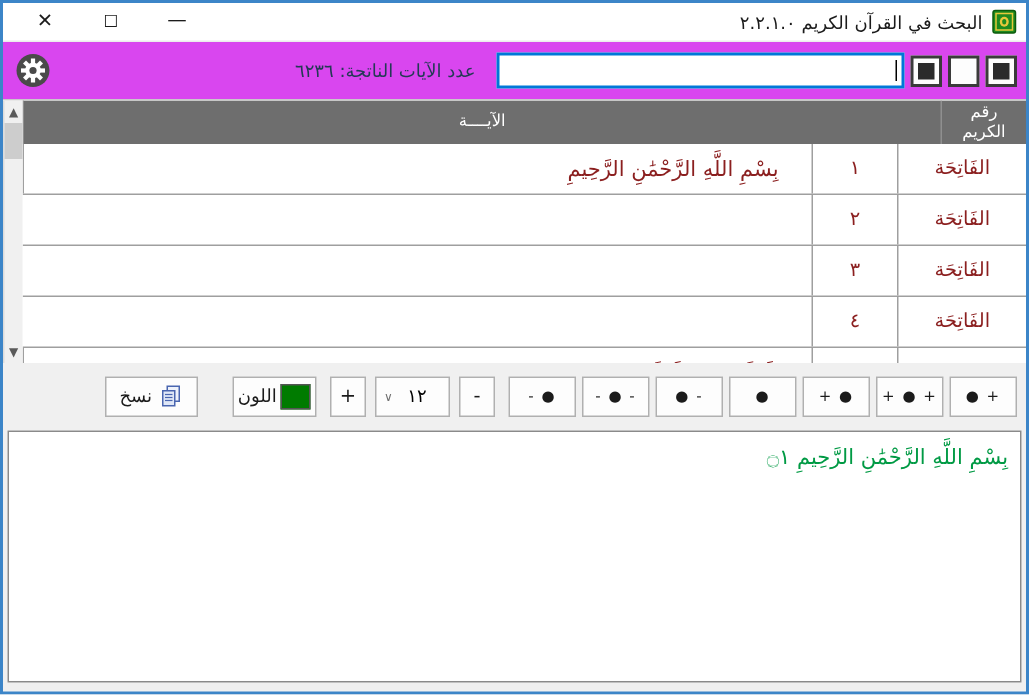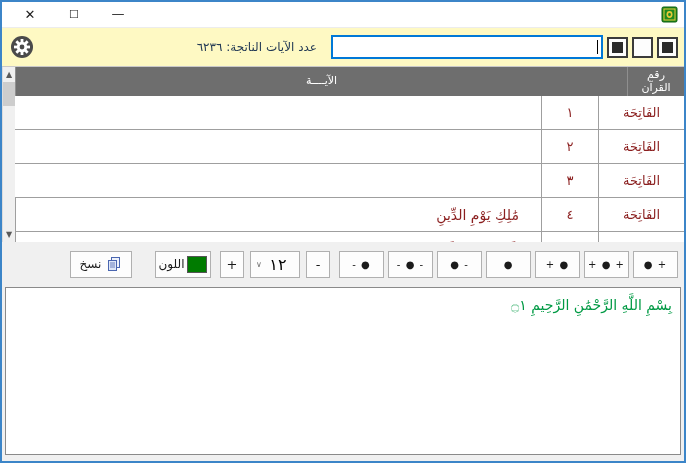--- a/index.html
+++ b/index.html
@@ -18,21 +18,21 @@
   .title-text{font-size:12px;color:#1b1b1b;}
   .tb-spacer{flex:1;}
   .win-btn{width:44px;height:26px;display:flex;align-items:center;justify-content:center;
     font-size:12px;color:#1b1b1b;background:transparent;border:none;cursor:default;}
   .win-btn .glyph{line-height:1;}
   .glyph-min{font-size:13px;transform:translateY(-1px);}
   .glyph-max{font-size:11px;}
   .glyph-close{font-size:13px;}
   
   .toolbar{height:38px;flex:0 0 38px;display:flex;direction:rtl;align-items:center;
-    padding:0 6px;background:#fef9c3;}
+    padding:0 6px;background:#d946ef;}
   .sq-toggle{width:21px;height:21px;background:#fdfdfd;border:2px solid #3b3b3b;
     margin-left:4px;display:flex;align-items:center;justify-content:center;flex:0 0 21px;}
   .sq-toggle .sq{width:11px;height:11px;background:transparent;}
   .sq-toggle .sq.filled{background:#2b2b2b;}
   .search-box{width:272px;height:24px;border:2px solid var(--focus-blue);background:#fff;
     margin-left:6px;position:relative;flex:0 0 272px;}
   .search-box input{width:100%;height:100%;border:none;outline:none;direction:rtl;
     padding:0 4px;font-size:13px;background:transparent;}
   .caret{position:absolute;right:3px;top:3px;width:1px;height:14px;background:#000;}
   .result-label{font-size:12px;color:#233a55;margin-right:8px;white-space:nowrap;}
@@ -69,21 +69,21 @@
   .btn{height:27px;background:#fdfdfd;border:1px solid var(--btn-border);
     display:flex;align-items:center;justify-content:center;font-size:12px;color:#1b1b1b;
     cursor:pointer;}
   .btn-copy{width:62px;gap:5px;margin-right:19px;}
   .btn-color{width:56px;gap:3px;margin-right:5px;}
   .swatch{width:20px;height:17px;border:1px solid #555;}
   .btn-step{width:24px;font-size:13px;}
   .combo{width:50px;height:27px;border:1px solid var(--btn-border);background:#fdfdfd;
     display:flex;align-items:center;padding:0 5px;cursor:pointer;margin:0 2px;}
   .combo .chev{font-size:8px;color:#707070;}
-  .combo .val{flex:1;text-align:center;font-size:16px;}
+  .combo .val{flex:1;text-align:center;font-size:12px;}
   .fontgrp-end{margin-right:5px;}
   .btn-dot{width:45px;font-size:10px;letter-spacing:1px;white-space:nowrap;}
   
   .preview{flex:1;margin:1px 3px 6px 3px;background:#fff;border:1px solid #8a8a8a;
     direction:rtl;padding:7px 8px;overflow:hidden;}
   .preview .ptext{color:var(--quran-green);font-size:14px;text-align:right;line-height:1.5;}
   
   .icon-copy{width:16px;height:16px;}
 </style>
 </head>
@@ -91,20 +91,21 @@
 
 <div class="window">
 
   <div class="titlebar">
     <svg class="app-icon" viewBox="0 0 17 17">
       <rect x="1" y="1" width="15" height="15" rx="1.5" fill="#1f8a1f" stroke="#0c5c0c" stroke-width="1"></rect>
       <rect x="3" y="3" width="11" height="11" fill="none" stroke="#e7c83a" stroke-width="1"></rect>
       <ellipse cx="8.5" cy="8.5" rx="3" ry="3.4" fill="#e7c83a"></ellipse>
       <ellipse cx="8.5" cy="8.5" rx="1.4" ry="1.8" fill="#1f8a1f"></ellipse>
     </svg>
+    <span class="title-text">البحث في القرآن الكريم ٢.٢.١.٠</span>
     <div class="tb-spacer"></div>
     <button class="win-btn">
       <span class="glyph glyph-min">—</span>
     </button>
     <button class="win-btn">
       <span class="glyph glyph-max">☐</span>
     </button>
     <button class="win-btn">
       <span class="glyph glyph-close">✕</span>
     </button>
@@ -137,40 +138,40 @@
         <rect x="10.6" y="4" width="2.8" height="16" transform="rotate(-45 12 12)"></rect>
         <circle cx="12" cy="12" r="5.2"></circle>
       </g>
       <circle cx="12" cy="12" r="2.4" fill="#4a4a4a"></circle>
     </svg>
   </div>
 
   <div class="table-area">
     <div class="grid">
       <div class="g-head">
-        <div class="cell col-num">رقم القرآن</div>
+        <div class="cell col-num">رقم الكريم</div>
         <div class="cell col-aya">الآيــــة</div>
       </div>
 
       <div class="g-row">
         <div class="cell col-surah">الفَاتِحَة</div>
         <div class="cell col-num">١</div>
+        <div class="cell col-aya">بِسْمِ اللَّهِ الرَّحْمَٰنِ الرَّحِيمِ</div>
       </div>
       <div class="g-row">
         <div class="cell col-surah">الفَاتِحَة</div>
         <div class="cell col-num">٢</div>
       </div>
       <div class="g-row">
         <div class="cell col-surah">الفَاتِحَة</div>
         <div class="cell col-num">٣</div>
       </div>
       <div class="g-row">
         <div class="cell col-surah">الفَاتِحَة</div>
         <div class="cell col-num">٤</div>
-        <div class="cell col-aya">مَٰلِكِ يَوْمِ الدِّينِ</div>
       </div>
       <div class="g-row">
         <div class="cell col-surah">الفَاتِحَة</div>
         <div class="cell col-num"></div>
         <div class="cell col-aya">إِيَّاكَ نَعْبُدُ وَإِيَّاكَ نَسْتَعِينُ</div>
       </div>
     </div>
 
     <div class="vscroll">
       <div class="s-arrow">▲</div>

